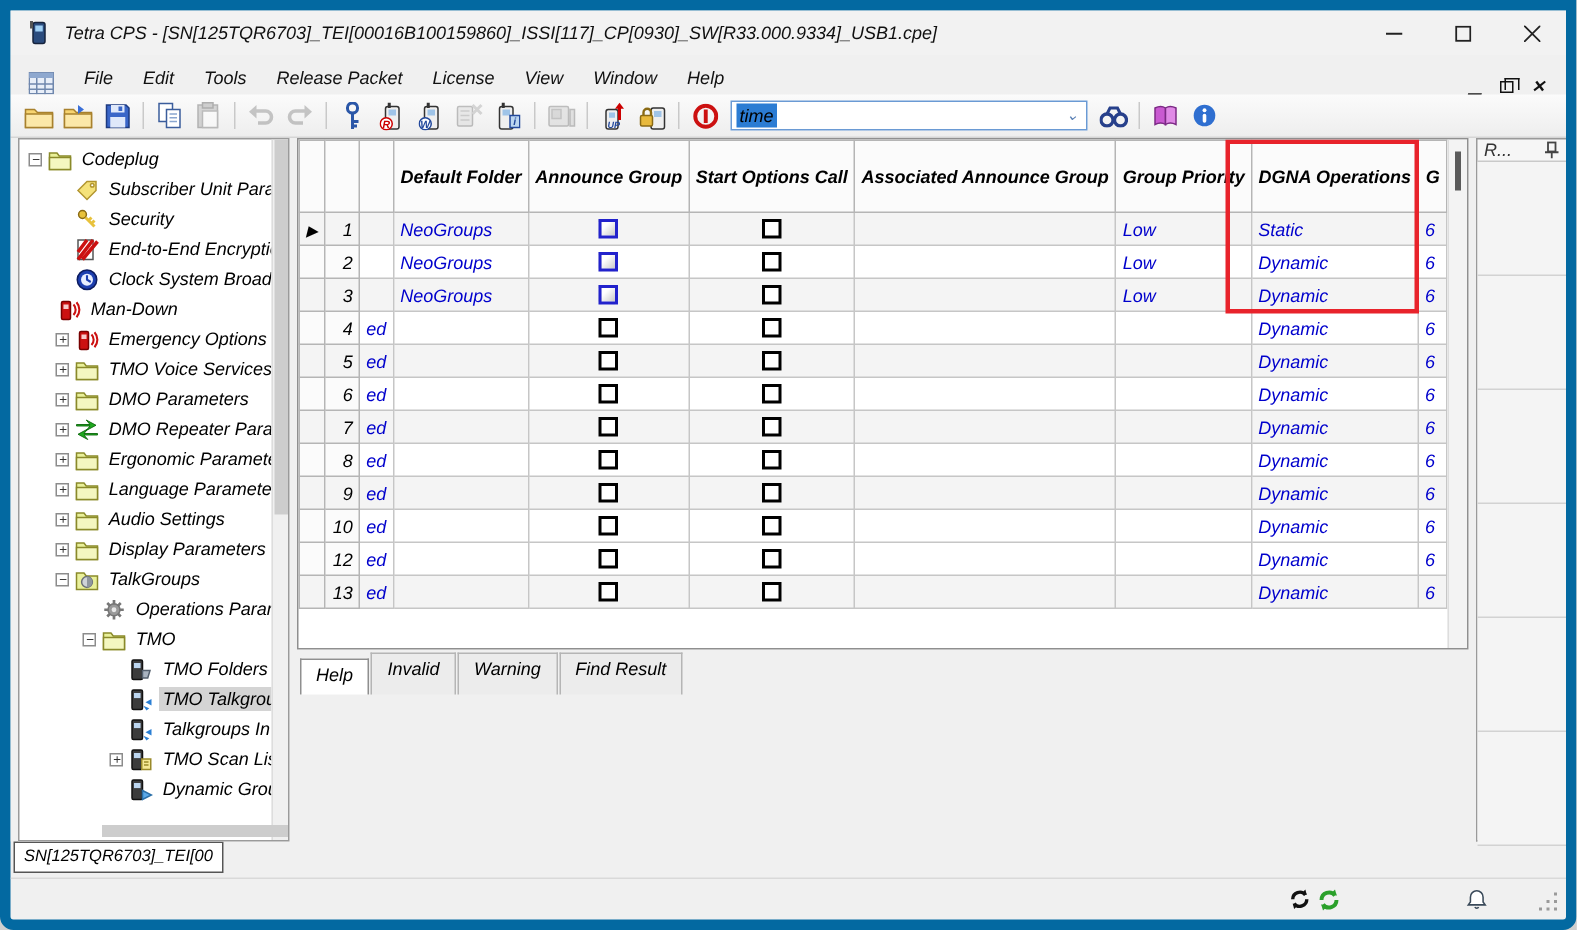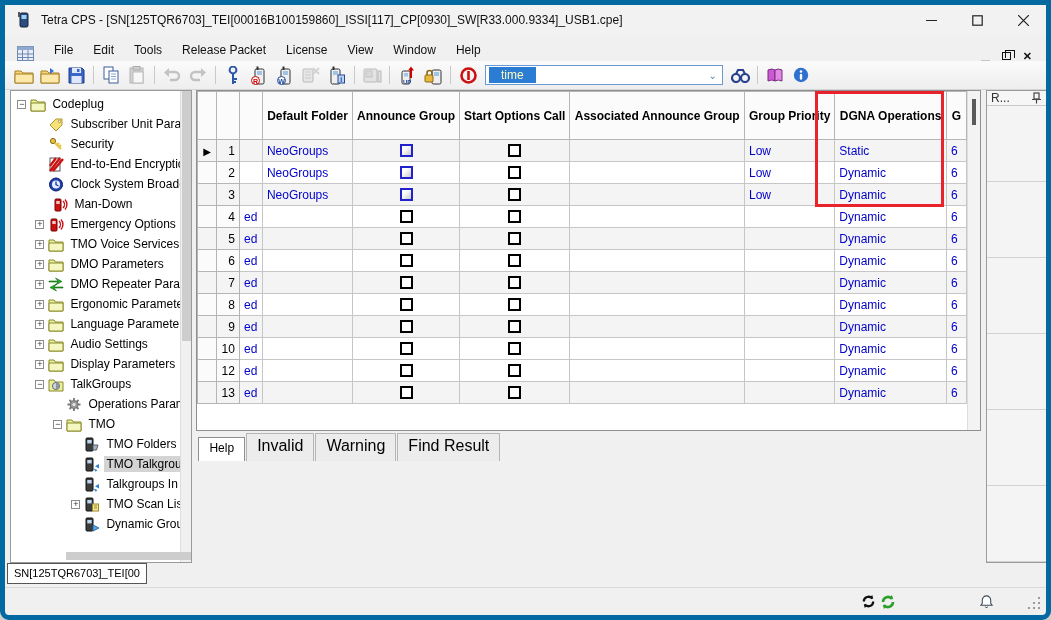--- a/index.html
+++ b/index.html
@@ -1,19 +1,19 @@
 <!DOCTYPE html>
 <html><head>
 <meta charset="utf-8">
 <style>
   * { margin:0; padding:0; box-sizing:border-box; }
   html,body { width:1051px; height:620px; overflow:hidden; background:#cfcfcf;
               font-family:"Liberation Sans", sans-serif; }
-  .win { width:1051px; height:620px; background:#f0f0f0; border:5px solid #0369a1;
-         border-radius:0 0 9px 9px; overflow:hidden; display:flex; flex-direction:column; }
+  .win { width:1051px; height:620px; background:#f0f0f0; border:7px solid #0369a1;
+         border-radius:0 0 9px 9px; overflow:hidden; display:flex; flex-direction:column;font-style:italic; }
 
   
   .titlebar { height:30px; background:#f2f2f2; display:flex; align-items:center; flex:0 0 auto; }
   .app-icon { width:18px; height:18px; margin:0 8px 0 10px; }
   .title-text { font-size:12px; color:#101010; }
   .win-controls { margin-left:auto; display:flex; height:100%; }
   .win-btn { width:46px; display:flex; align-items:center; justify-content:center;
              font-size:13px; color:#222; }
   .win-btn svg { display:block; }
 
@@ -30,21 +30,21 @@
 
   
   .toolbar { height:29px; background:linear-gradient(#fbfbfb,#eee); display:flex; align-items:center;
              padding-left:6px; border-bottom:1px solid #d5d5d5; flex:0 0 auto; }
   .tbtn { width:26px; height:24px; display:flex; align-items:center; justify-content:center; }
   .tbtn svg { display:block; }
   .tbtn.disabled { opacity:.45; filter:grayscale(1); }
   .tsep { width:1px; height:18px; background:#c9c9c9; margin:0 4px; }
   .searchbox { width:238px; height:20px; border:1px solid #6a9ad4; background:#fff; display:flex;
                align-items:center; font-size:12px; padding-left:3px; margin:0 4px; }
-  .searchbox .sel { background:#2b7cd3; color:#fef9c3; padding:1px 12px; }
+  .searchbox .sel { background:#2b7cd3; color:#000000; padding:1px 2px; }
   .searchbox .chev { margin-left:auto; color:#5a80b5; font-size:10px; padding-right:5px; }
 
   
   .workspace { flex:1 1 auto; display:flex; background:#f0f0f0; min-height:0; }
   .gutter-l { width:6px; }
 
   
   .treewrap { width:200px; background:#fff; border:1px solid #9a9a9a; margin:0; position:relative;
               overflow:hidden; display:flex; }
   .tree { flex:1 1 auto; overflow:hidden; padding-top:3px; }
@@ -81,21 +81,21 @@
   .cur-arrow { color:#000; font-size:10px; }
   .red-overlay { position:absolute; left:618px; top:0; width:129px; height:116px;
                  border:3px solid #e8232b; pointer-events:none; }
   .grid-vscroll { width:13px; background:#f3f3f3; border-left:1px solid #ddd; position:relative; flex:0 0 auto; }
   .grid-vthumb { position:absolute; top:8px; left:4px; width:4px; height:26px; background:#5a5a5a; }
 
   .center-split { height:6px; }
 
   
   .btabs { height:24px; display:flex; align-items:flex-end; padding-left:2px; flex:0 0 auto; }
-  .btab { font-size:16px; color:#000; padding:3px 10px 4px; border:1px solid #b5b5b5; border-bottom:none;
+  .btab { font-size:12px; color:#000; padding:3px 10px 4px; border:1px solid #b5b5b5; border-bottom:none;
           background:#ececec; margin-right:1px; height:28px; }
   .btab.active { background:#fff; height:24px; border-color:#8f8f8f; font-size:12px; }
   .helpbox { flex:1 1 auto; background:#fff; border:1px solid #8f8f8f; margin-bottom:4px;
              display:flex; overflow:hidden; }
   .helpcontent { flex:1 1 auto; padding:10px 0 0 28px; }
   .help-title { color:#1659c2; font-weight:bold; font-size:27px; }
   .help-vscroll { width:13px; background:#f3f3f3; border-left:1px solid #e0e0e0; position:relative; flex:0 0 auto;}
   .help-vthumb { position:absolute; top:4px; left:2px; width:8px; height:22px; border-radius:5px;
                  background:linear-gradient(90deg,#e8e8e8,#b9bfc9); border:1px solid #aab0bb; }
 
@@ -364,21 +364,21 @@
           </div>
           <div class="tree-item" style="padding-left: 24px;">
             <div class="exp-space"></div>
             <div class="ticon"><svg viewBox="0 0 16 15">
                 <circle cx="8" cy="7.5" r="6.5" fill="#1d3fb0" stroke="#0c1c60"></circle>
                 <circle cx="8" cy="7.5" r="4" fill="#e8eeff"></circle>
                 <path d="M8 4.5 V7.5 L10.5 9" fill="none" stroke="#1d3fb0" stroke-width="1.4"></path>
               </svg></div>
             <span class="tlabel">Clock System Broadcast I</span>
           </div>
-          <div class="tree-item" style="padding-left: 28px;">
+          <div class="tree-item" style="padding-left: 12px;">
             <div class="exp-space"></div>
             <div class="ticon"><svg viewBox="0 0 16 15">
                 <rect x="3" y="2" width="6" height="12" rx="1" fill="#cc1111" stroke="#700"></rect>
                 <rect x="4.3" y="4" width="3.4" height="3" fill="#f6c9c9"></rect>
                 <path d="M11 4 a5 5 0 0 1 0 7 M13 2.5 a7.5 7.5 0 0 1 0 10" fill="none" stroke="#cc1111" stroke-width="1.4"></path>
               </svg></div>
             <span class="tlabel">Man-Down</span>
           </div>
           <div class="tree-item" style="padding-left: 24px;">
             <div class="expander">+</div>

